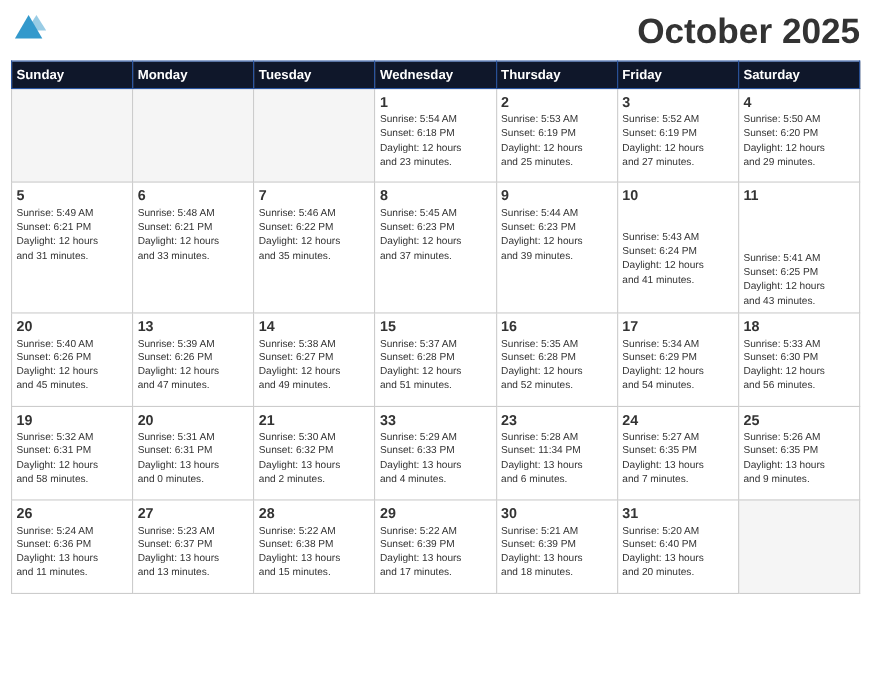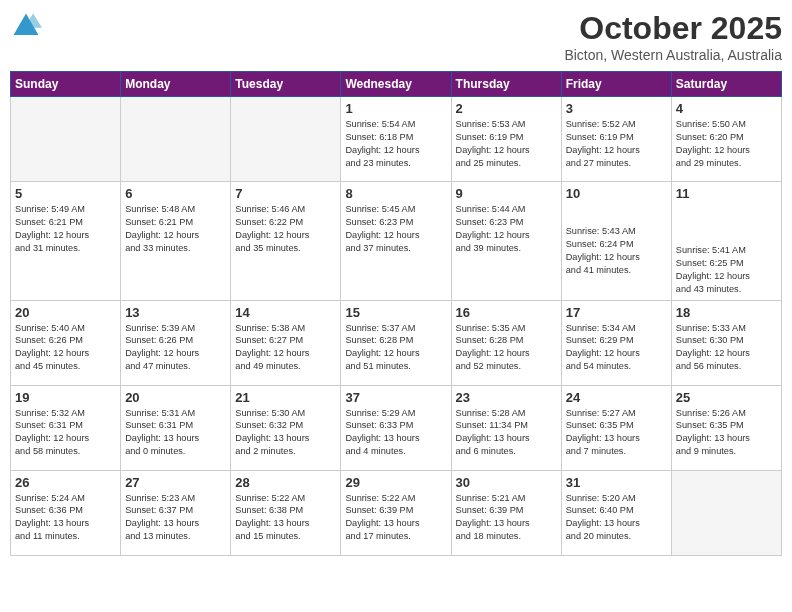--- a/index.html
+++ b/index.html
@@ -43,21 +43,21 @@
     .location {
       font-size: 14px;
       color: #555;
     }
     table {
       width: 100%;
       border-collapse: collapse;
       table-layout: fixed;
     }
     th {
-      background-color: #701a75;
+      background-color: #0f172a;
       color: #fff;
       font-size: 12px;
       font-weight: bold;
       padding: 5px 4px;
       text-align: left;
       border: 1px solid #2a55a0;
     }
     td {
       border: 1px solid #ccc;
       vertical-align: top;
@@ -88,21 +88,20 @@
 
 <div class="header">
   <div class="logo">
     <svg class="logo-icon" viewBox="0 0 36 36">
       <polygon points="18,4 32,28 4,28" fill="#3399cc"></polygon>
       <polygon points="26,4 36,20 16,20" fill="#3399cc" opacity="0.5"></polygon>
     </svg>
   </div>
   <div class="title-block">
     <div class="month-title">October 2025</div>
-    <div class="location">Bicton, Western Australia, Australia</div>
   </div>
 </div>
 
 <table>
   <thead>
     <tr>
     <th>Sunday</th>
         <th>Monday</th>
         <th>Tuesday</th>
         <th>Wednesday</th>
@@ -263,21 +262,21 @@
 and 0 minutes.</div>
         </td>
         <td>
           <span class="day-number">21</span>
           <div class="day-info" style="white-space: pre-line;">Sunrise: 5:30 AM
 Sunset: 6:32 PM
 Daylight: 13 hours
 and 2 minutes.</div>
         </td>
         <td>
-          <span class="day-number">37</span>
+          <span class="day-number">33</span>
           <div class="day-info" style="white-space: pre-line;">Sunrise: 5:29 AM
 Sunset: 6:33 PM
 Daylight: 13 hours
 and 4 minutes.</div>
         </td>
         <td>
           <span class="day-number">23</span>
           <div class="day-info" style="white-space: pre-line;">Sunrise: 5:28 AM
 Sunset: 11:34 PM
 Daylight: 13 hours

